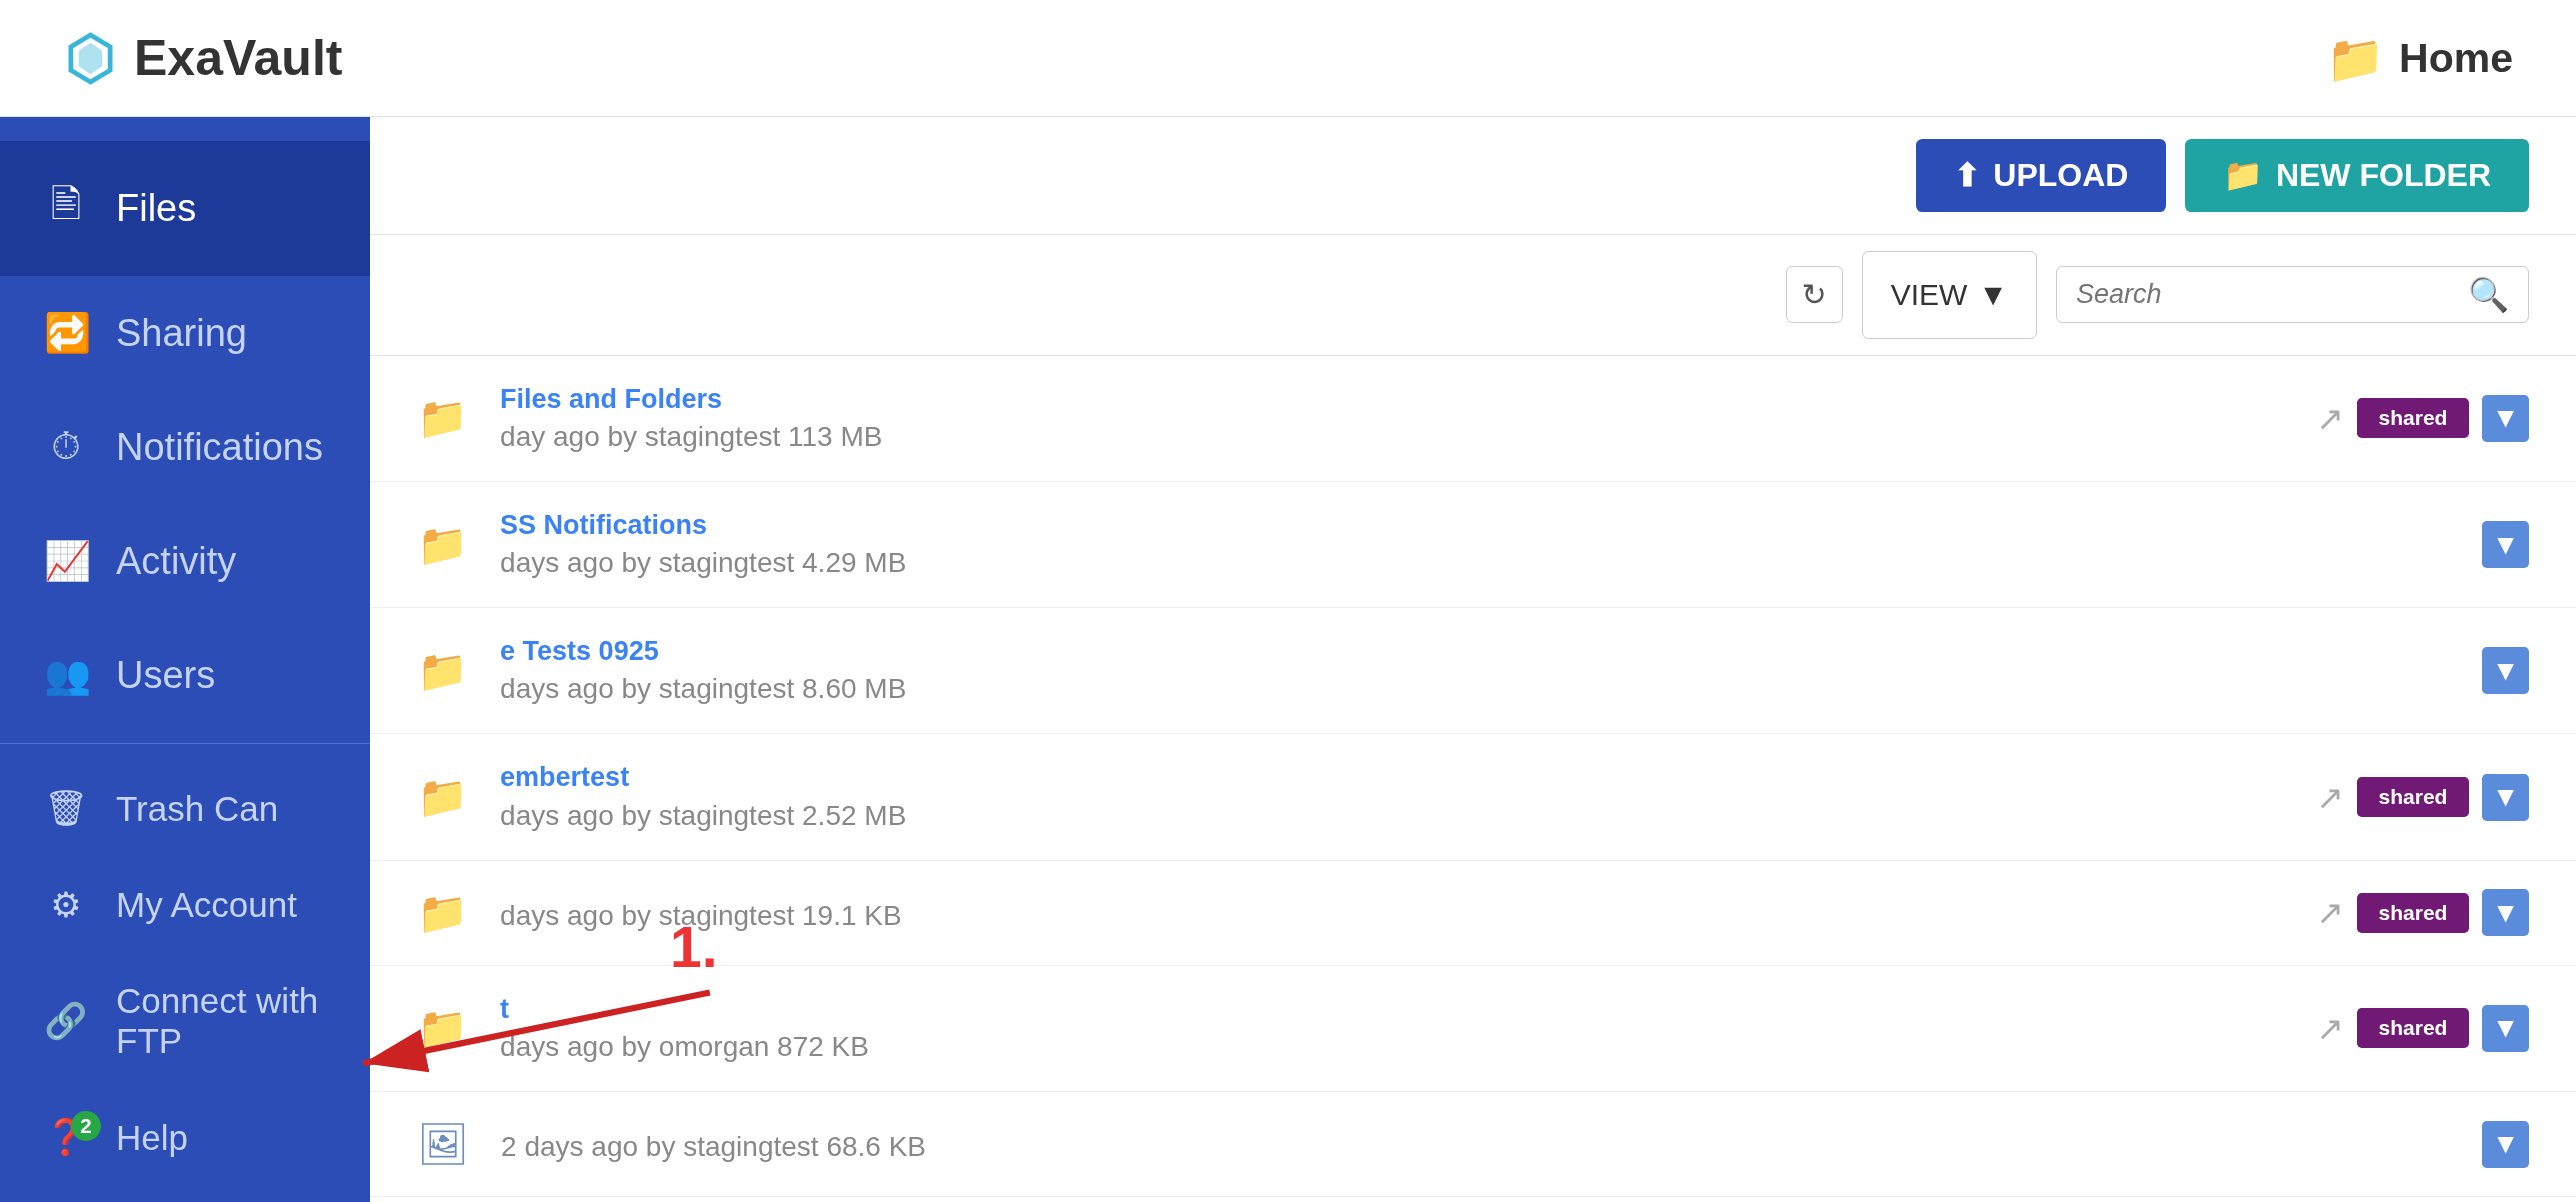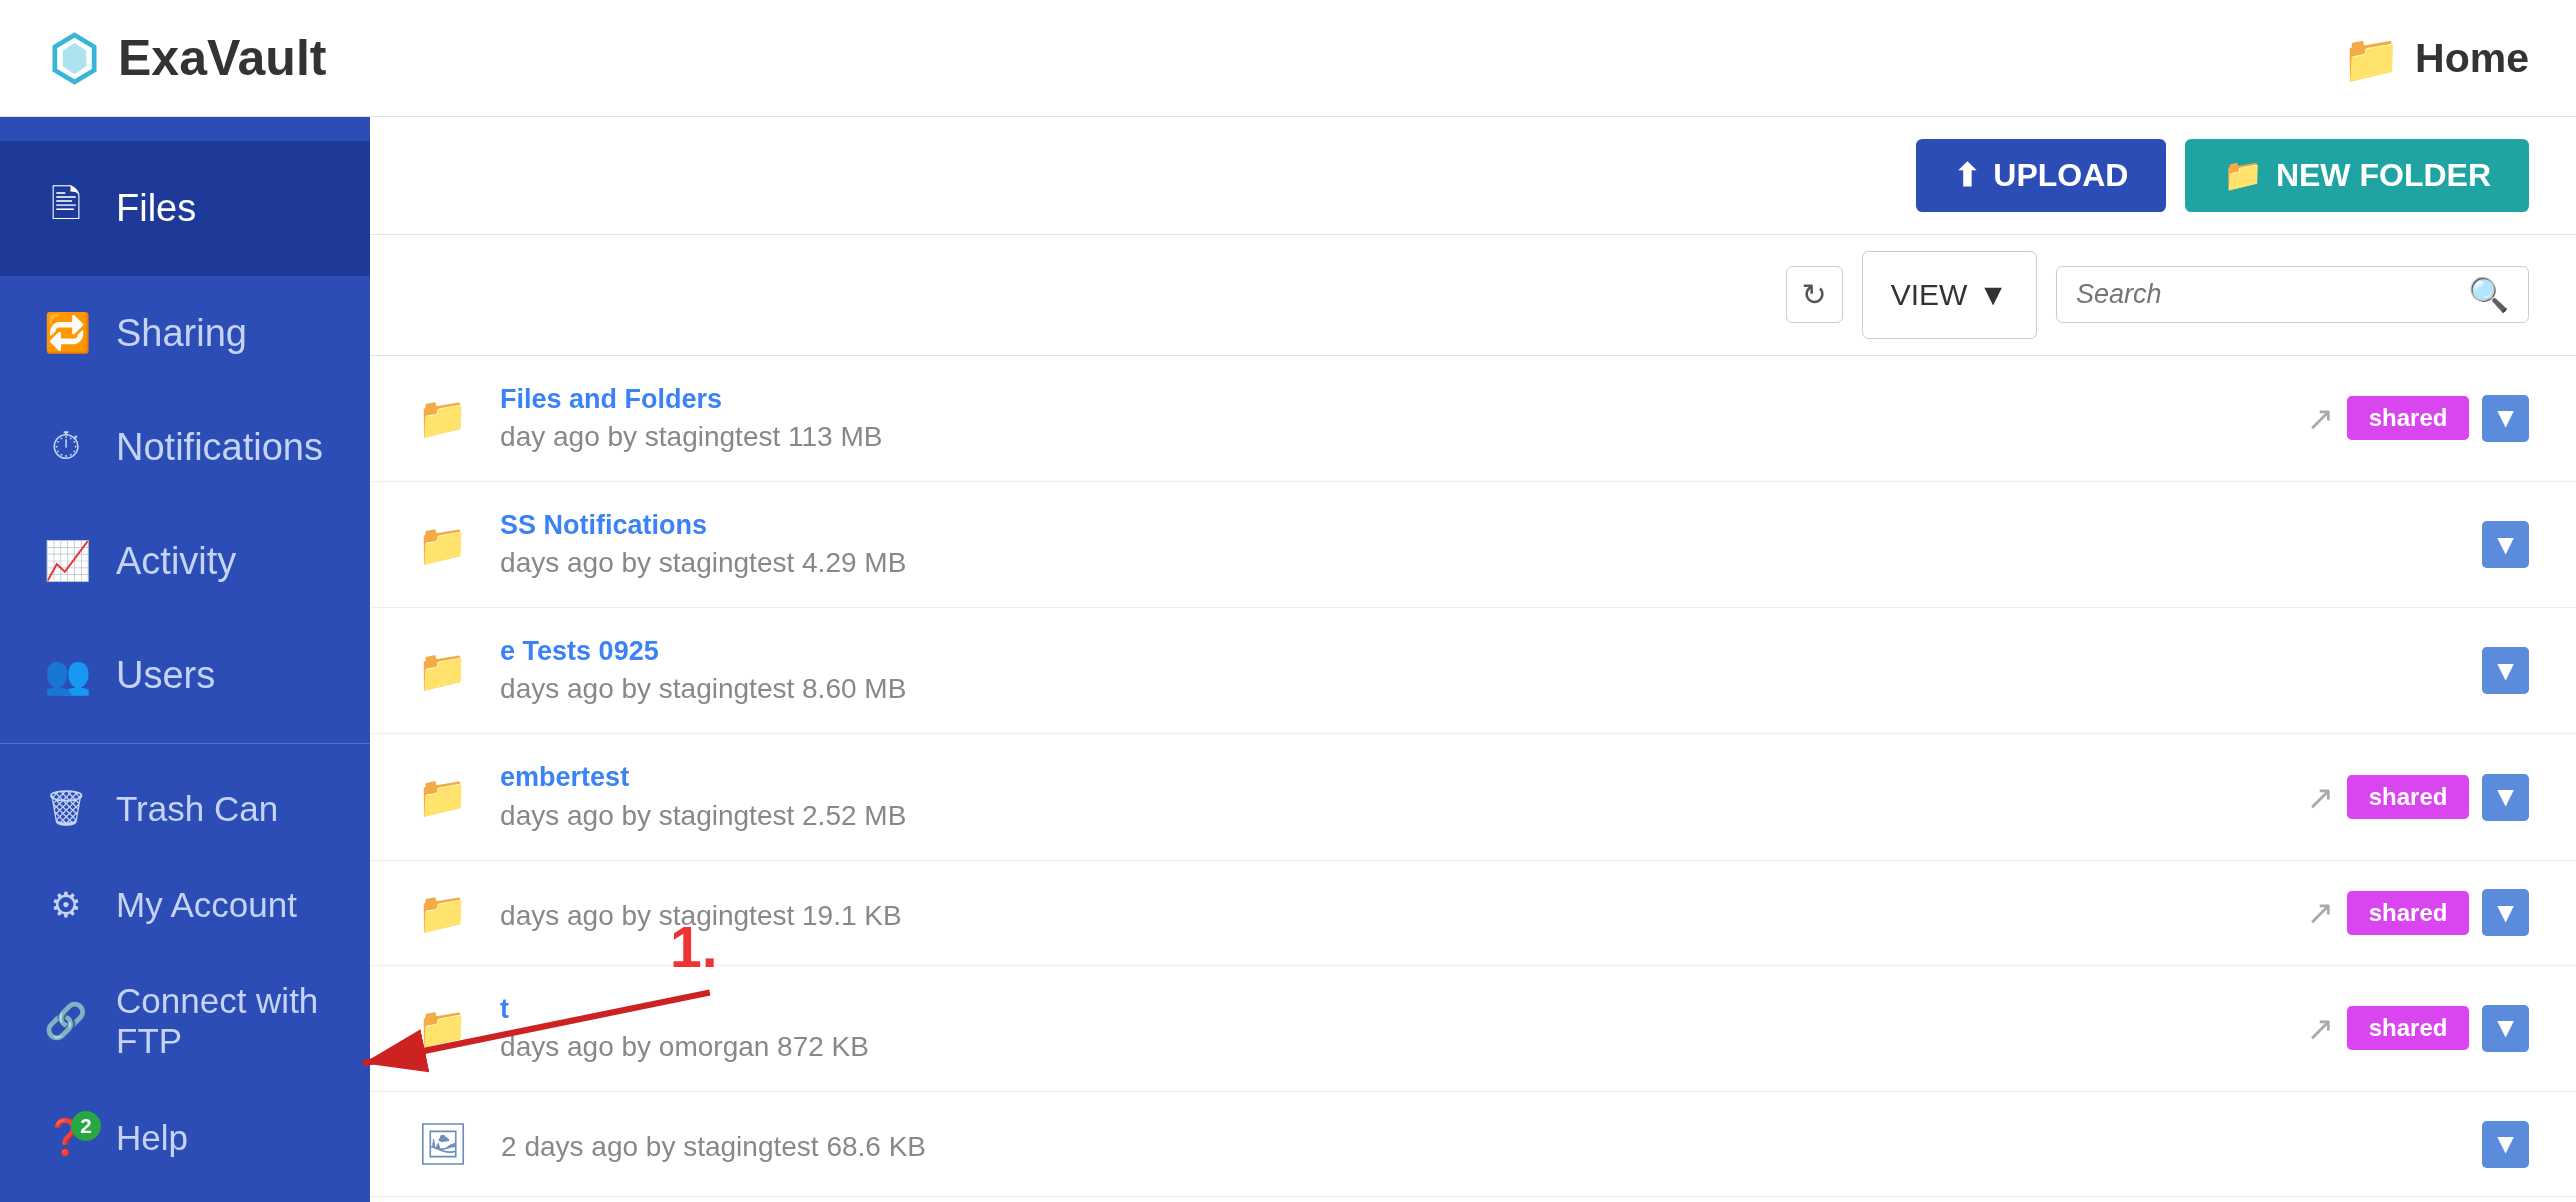--- a/index.html
+++ b/index.html
@@ -8,21 +8,21 @@
     
     .topbar {
       position: fixed;
       top: 0; left: 0; right: 0;
       height: 117px;
       background: #fff;
       border-bottom: 1.6px solid #e0e4ea;
       display: flex;
       align-items: center;
       justify-content: space-between;
-      padding: 0 47px;
+      padding: 0 63px;
       z-index: 100;
     }
     .logo {
       display: flex;
       align-items: center;
       gap: 16px;
     }
     .logo-icon {
       width: 55px;
       height: 55px;
@@ -258,25 +258,25 @@
       font-size: 28px;
       color: #888;
       margin-top: 6.3px;
     }
     .file-actions {
       display: flex;
       align-items: center;
       gap: 12.6px;
     }
     .shared-badge {
-      background: #d946ef;
+      background: #701a75;
       color: #fff;
       border-radius: 4.7px;
       padding: 8px 22px;
-      font-size: 24px;
+      font-size: 21px;
       font-weight: 600;
     }
     .open-icon-btn {
       background: none;
       border: none;
       cursor: pointer;
       font-size: 33px;
       color: #aaa;
     }
     .dropdown-btn {

